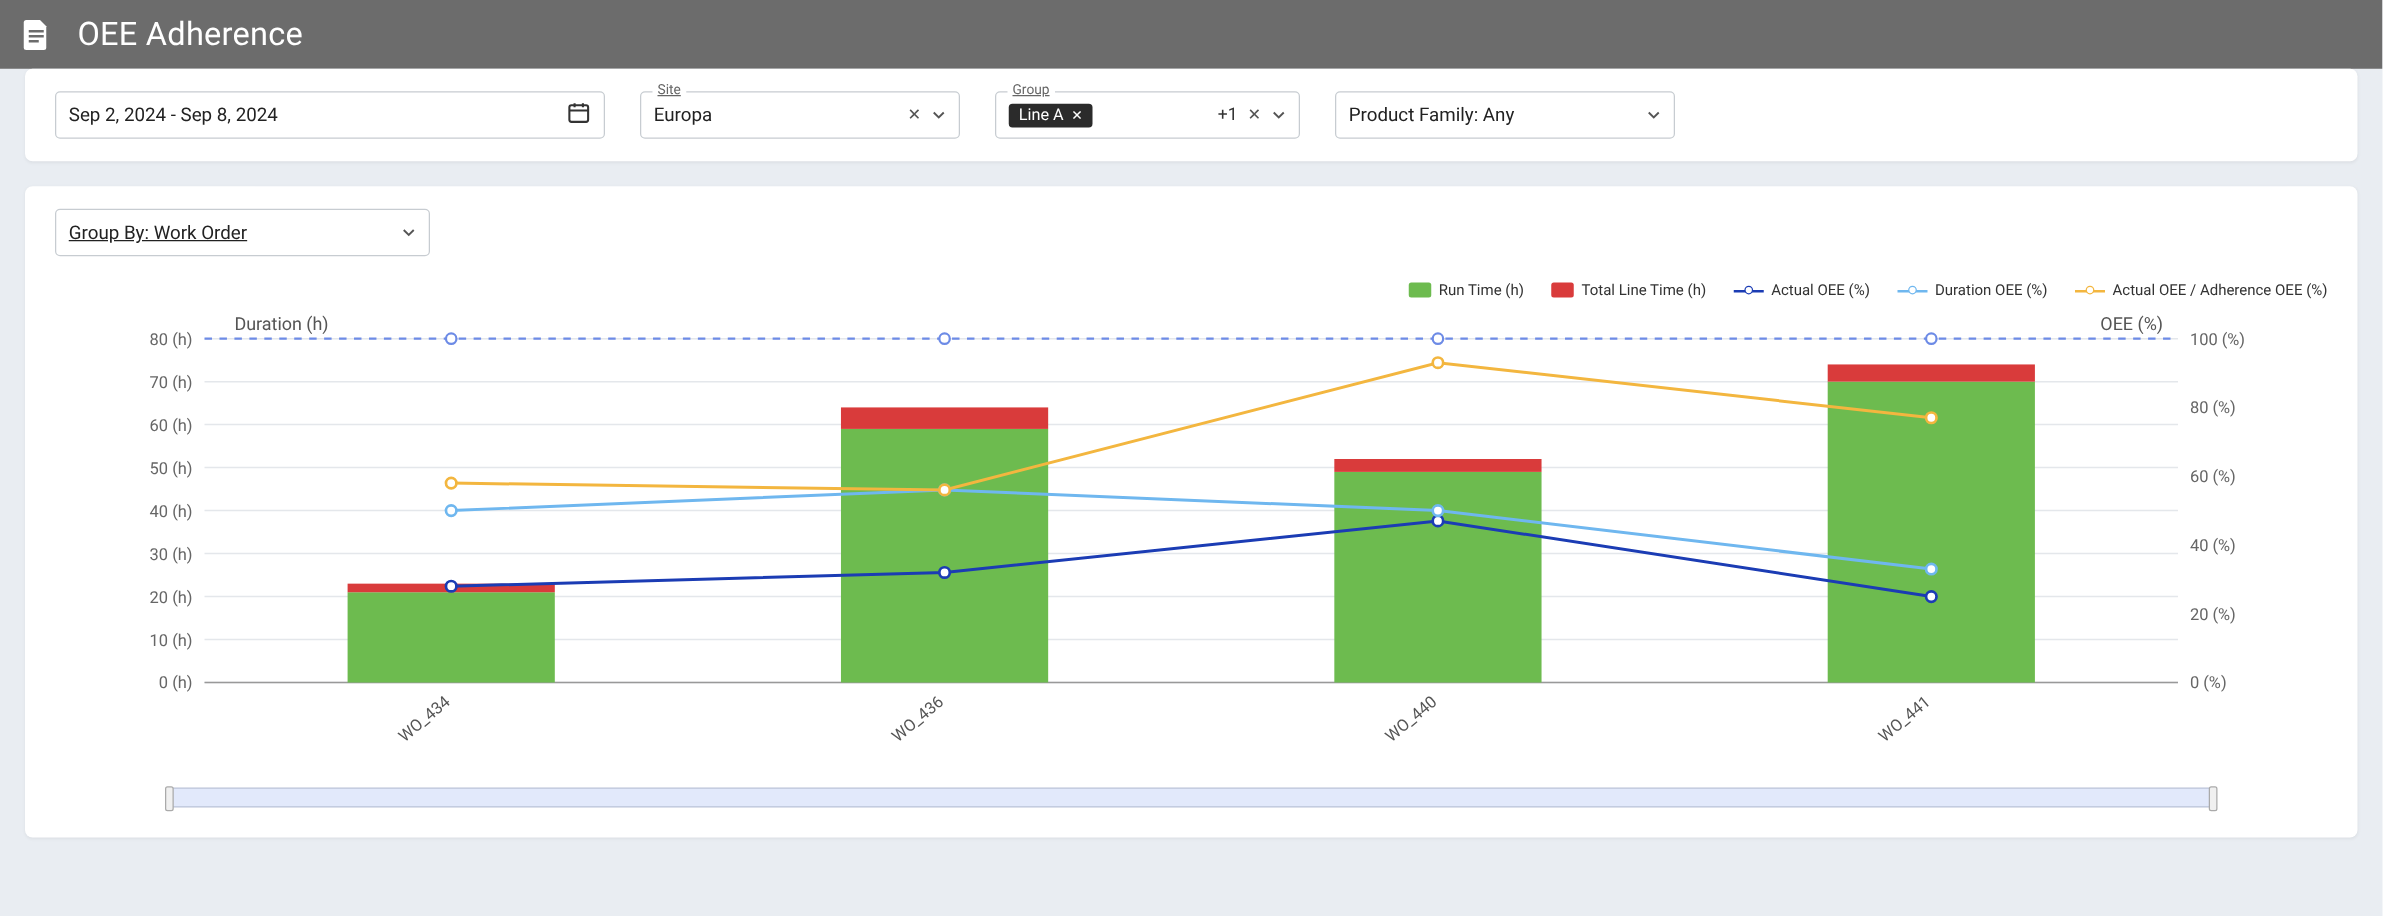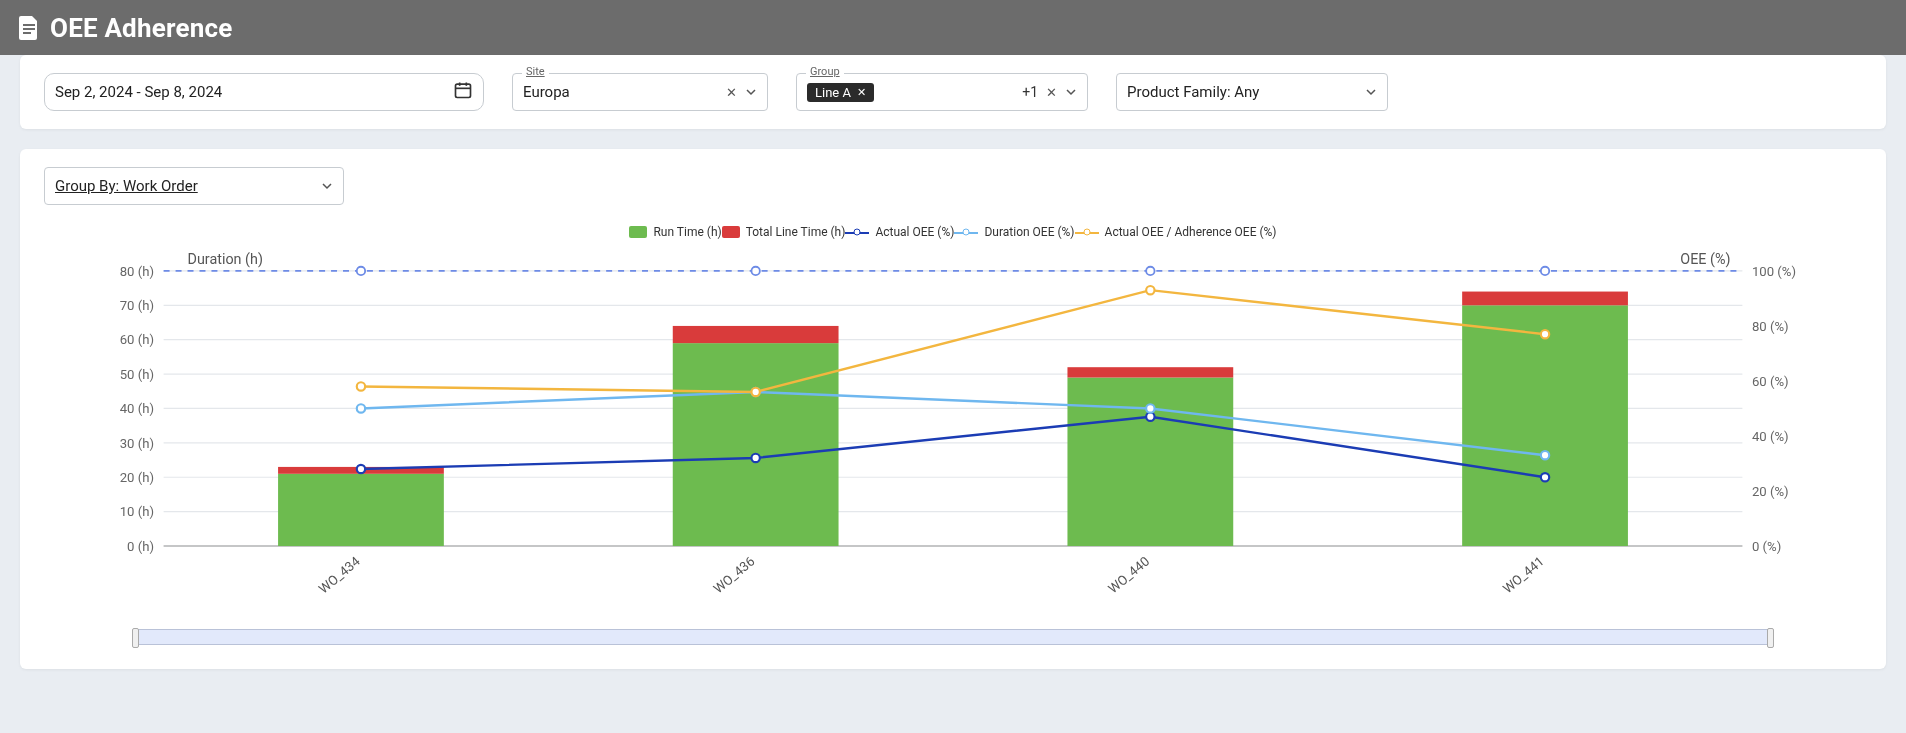--- a/index.html
+++ b/index.html
@@ -13,21 +13,21 @@
 
   .topbar {
     background: #6c6c6c;
     color: #fff;
     display: flex;
     align-items: center;
     padding: 10px 18px;
     height: 55px;
   }
   .topbar .doc-icon { margin-right: 10px; display:flex; }
-  .topbar h1 { font-size: 26px; font-weight: 700; margin:0; letter-spacing:0.2px;}
+  .topbar h1 { font-size: 26px; font-weight: 400; margin:12px; letter-spacing:0.2px;}
 
   .card {
     background: #fff;
     margin: 0 20px 20px 20px;
     border-radius: 6px;
     box-shadow: 0 1px 3px rgba(0,0,0,0.06);
   }
   .filter-bar {
     padding: 18px 24px;
     display: flex;
@@ -53,23 +53,23 @@
     display: flex;
     align-items: center;
     padding: 0 10px;
     background: #fff;
     font-size: 15px;
     color: #222;
     cursor: pointer;
     gap: 8px;
   }
   .control .spacer { flex: 1; }
-  .control.date { width: 440px; justify-content: space-between; border-radius: 10px; }
+  .control.date { width: 440px; justify-content: space-between; }
   .control.site { width: 256px; }
-  .control.line { width: 292px; }
+  .control.line { width: 244px; }
   .control.pf   { width: 272px; justify-content: space-between; }
   .control.gb   { width: 300px; justify-content: space-between; margin-bottom: 20px; text-decoration: underline; }
 
   .chip {
     background: #2b2b2b;
     color: #fff;
     padding: 2px 8px;
     border-radius: 3px;
     font-size: 13px;
     display: inline-flex;
@@ -79,21 +79,22 @@
   .chip .x { font-size: 11px; cursor:pointer; }
 
   .small-x { color:#555; font-size:13px; cursor:pointer; }
   .chev { display:inline-flex; color:#555; }
   .chev svg{width:12px;height:12px;}
   .cal-icon svg{width:20px;height:20px;}
   .plus-badge { color:#333; font-size:14px; }
 
   .legend {
     display:flex;
-    justify-content:center;
+    justify-content:flex-end;
+    gap:22px;
     font-size:12px;
     color:#333;
     margin-bottom:8px;
     flex-wrap:wrap;
   }
   .legend-item { display:flex; align-items:center; gap:6px; }
   .sw { width:18px; height:12px; border-radius:2px; }
   .line-sw { width:24px; height:10px; position:relative; }
   .line-sw::before{content:"";position:absolute;left:0;right:0;top:50%;border-top:2px solid currentColor;}
   .line-sw .dot{position:absolute;left:50%;top:50%;width:7px;height:7px;border:1.5px solid currentColor;border-radius:50%;background:#fff;transform:translate(-50%,-50%);}

